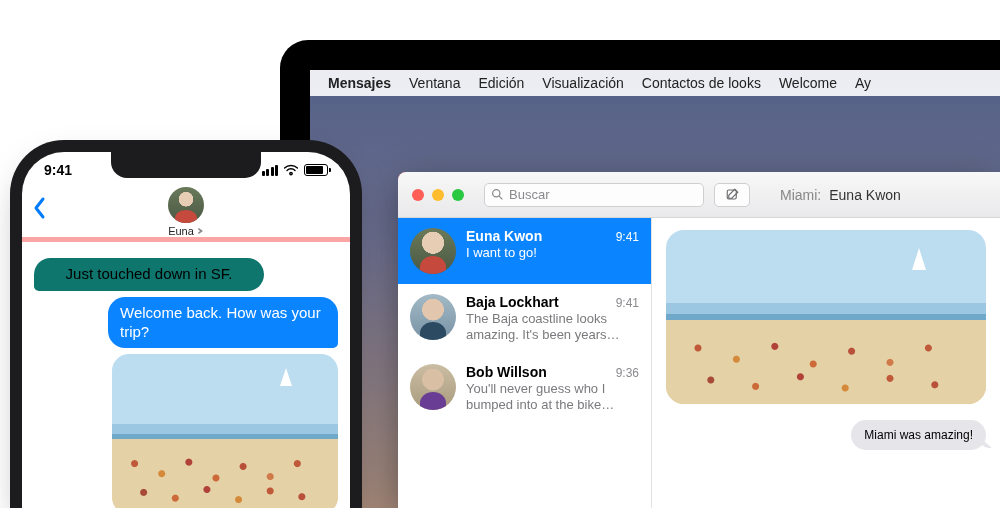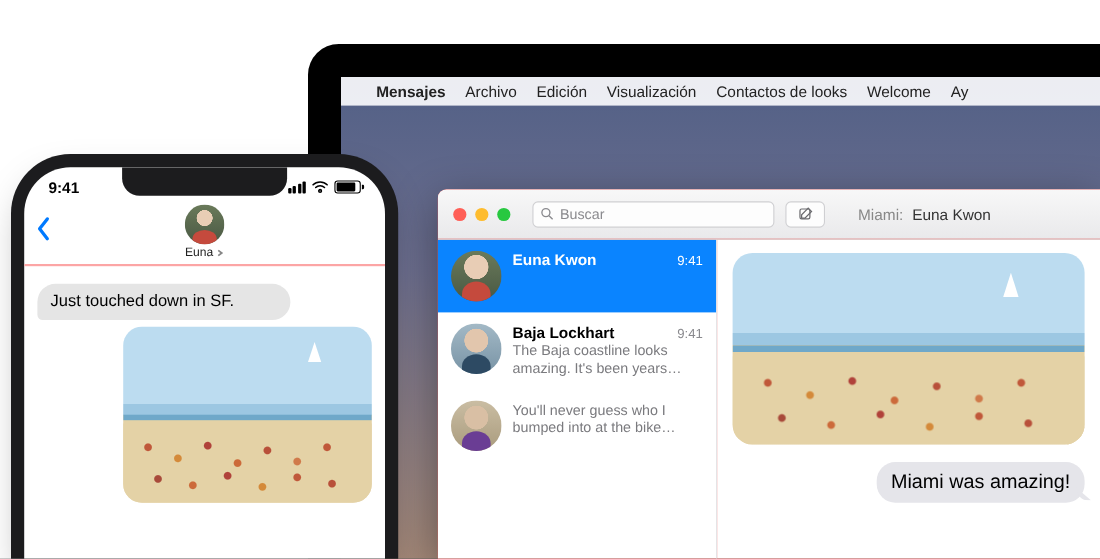--- a/index.html
+++ b/index.html
@@ -2,21 +2,21 @@
 <html><head>
 <meta charset="utf-8">
 <style>
   * { box-sizing: border-box; margin: 0; padding: 0; font-family: -apple-system, "Helvetica Neue", Arial, sans-serif; }
   body { width: 1000px; height: 508px; overflow: hidden; background: #fff; position: relative; }
 
   
   .mac-region { position: absolute; left: 280px; top: 0; right: 0; bottom: 0; }
   .monitor-bezel { position: absolute; left: 0; top: 40px; right: 0; bottom: 0; background: #000; border-top-left-radius: 28px; padding: 28px 0 0 30px; }
   .mac-desktop { position: absolute; left: 30px; top: 70px; right: 0; bottom: 0; background: linear-gradient(180deg,#526086 0%, #6d6f8f 40%, #a68a7a 100%); }
-  .menu-bar { position: absolute; left: 30px; top: 70px; right: 0; height: 26px; background: rgba(250,250,252,0.92); display: flex; align-items: center; font-size: 14px; color: #222; padding-left: 14px; gap: 18px; }
+  .menu-bar { position: absolute; left: 30px; top: 70px; right: 0; height: 26px; background: rgba(250,250,252,0.92); display: flex; align-items: center; font-size: 14px; color: #222; gap: 18px; }
   .menu-bar .apple { font-size: 15px; }
   .menu-bar .app-name { font-weight: 600; }
   .menu-item { white-space: nowrap; }
 
   .mac-window { position: absolute; left: 118px; top: 126px; right: 0; bottom: 0; background: #ef4444; border-radius: 8px 0 0 0; box-shadow: 0 12px 40px rgba(0,0,0,0.4); overflow: hidden; display: flex; flex-direction: column; margin-top: 46px; }
   .mac-titlebar { background: linear-gradient(#f8f8f8,#e9e9eb); height: 46px; display: flex; align-items: center; border-bottom: 1px solid #d6d6d8; }
   .traffic { display: flex; gap: 8px; padding: 0 14px; }
   .tl { width: 12px; height: 12px; border-radius: 50%; }
   .tl.r { background:#ff5f57; } .tl.y{background:#febc2e;} .tl.g{background:#28c840;}
   .search-box { flex: 0 0 220px; margin-left: 6px; height: 24px; background: #fdfdfd; border:1px solid #cfcfd2; border-radius:5px; display:flex; align-items:center; padding:0 6px; color:#8a8a8e; font-size:13px; gap:5px;}
@@ -58,66 +58,66 @@
     radial-gradient(circle at 70% 48%,#d07a4a 0 3px,transparent 4px),
     radial-gradient(circle at 82% 30%,#c0583a 0 3px,transparent 4px),
     radial-gradient(circle at 14% 70%,#a84a3a 0 3px,transparent 4px),
     radial-gradient(circle at 28% 78%,#cc6a3a 0 3px,transparent 4px),
     radial-gradient(circle at 42% 66%,#b0423a 0 3px,transparent 4px),
     radial-gradient(circle at 56% 80%,#d48a3a 0 3px,transparent 4px),
     radial-gradient(circle at 70% 68%,#c0583a 0 3px,transparent 4px),
     radial-gradient(circle at 84% 76%,#b8503a 0 3px,transparent 4px),
     #e4d2a6;}
   .photo-tail{position:absolute; right:-2px; bottom:-2px; width:18px;height:18px; background:#e4d2a6; border-bottom-right-radius:18px;}
-  .mac-bubble { margin-top:16px; margin-left:auto; width:max-content; max-width:260px; background:#e5e5ea; color:#000; font-size:18px; padding:8px 13px; border-radius:17px; position:relative;}
+  .mac-bubble { margin-top:16px; margin-left:auto; width:max-content; max-width:260px; background:#e5e5ea; color:#000; font-size:12px; padding:8px 13px; border-radius:17px; position:relative;}
   .mac-bubble::after{content:"";position:absolute;right:-6px;bottom:2px;width:14px;height:12px;background:#e5e5ea;border-bottom-left-radius:12px;clip-path:polygon(0 0,100% 100%,0 100%);}
 
   
   .iphone { position:absolute; left:22px; top:152px; width:328px; height:356px; background:#fff; border-radius:42px 42px 0 0; box-shadow:0 0 0 12px #1c1c1e, 0 14px 36px rgba(0,0,0,0.35); overflow:hidden;}
   .notch { position:absolute; top:0; left:50%; transform:translateX(-50%); width:150px; height:26px; background:#1c1c1e; border-radius:0 0 16px 16px; z-index:5;}
   .status { position:absolute; top:8px; left:0; right:0; height:20px; display:flex; justify-content:space-between; align-items:center; padding:0 22px; font-size:14px; font-weight:600; z-index:4;}
   .status .right{display:flex;gap:5px;align-items:center;}
   .bars{display:flex;gap:1.5px;align-items:flex-end;}
   .bars span{width:3px;background:#000;border-radius:1px;}
   .bars span:nth-child(1){height:5px;} .bars span:nth-child(2){height:7px;} .bars span:nth-child(3){height:9px;} .bars span:nth-child(4){height:11px;}
   .wifi{width:16px;height:12px;}
   .batt{width:24px;height:12px;border:1.5px solid #000;border-radius:3px;position:relative;}
   .batt::after{content:"";position:absolute;right:-4px;top:3px;width:2px;height:4px;background:#000;border-radius:0 1px 1px 0;}
   .batt .fill{position:absolute;left:1px;top:1px;bottom:1px;right:4px;background:#000;border-radius:1px;}
 
-  .ph-header{position:absolute;top:34px;left:0;right:0;height:56px;border-bottom:2px solid #fca5a5;display:flex;align-items:flex-start;justify-content:center;}
+  .ph-header{position:absolute;top:34px;left:0;right:0;height:56px;border-bottom:5px solid #fca5a5;display:flex;align-items:flex-end;justify-content:center;}
   .ph-back{position:absolute;left:10px;top:10px;width:20px;height:28px;}
   .ph-back svg{width:14px;height:24px;stroke:#007aff;fill:none;stroke-width:3;stroke-linecap:round;stroke-linejoin:round;}
   .ph-contact{display:flex;flex-direction:column;align-items:center;gap:2px;}
   .ph-avatar{width:36px;height:36px;border-radius:50%;background:radial-gradient(circle at 50% 34%, #e8cdb5 0 24%, transparent 25%), linear-gradient(#6a7a5a,#495843);position:relative;overflow:hidden;}
   .ph-avatar::after{content:"";position:absolute;left:7px;right:7px;bottom:-3px;height:16px;border-radius:50% 50% 0 0;background:#c54a3d;}
   .ph-name{font-size:11px;color:#222;display:flex;align-items:center;gap:2px;}
   .ph-name svg{width:8px;height:8px;stroke:#888;fill:none;stroke-width:2;}
 
   .ph-thread{position:absolute;top:96px;left:0;right:0;bottom:0;padding:10px 12px;}
   .bubble{max-width:230px;padding:7px 12px;border-radius:17px;font-size:15px;line-height:1.25;margin-bottom:6px;position:relative;}
-  .bubble.in{background:#e5e5e5;color:#000;border-bottom-left-radius:5px;}
+  .bubble.in{background:#0f766e;color:#000;border-bottom-left-radius:5px;text-align:center;}
   .bubble.out{background:#0b84ff;color:#fff;margin-left:auto;border-bottom-right-radius:5px;}
   .ph-photo{width:226px;height:160px;border-radius:17px;margin-left:auto;background:linear-gradient(180deg,#bcdcf0 0 44%, #9cc7e2 44% 50%, #e4d2a6 50% 100%);position:relative;overflow:hidden;}
   .ph-photo::before{content:"";position:absolute;left:0;right:0;top:50%;height:5px;background:#6fa8c9;}
   .ph-photo .sail{position:absolute;top:14px;right:46px;width:0;height:0;border-left:6px solid transparent;border-right:6px solid transparent;border-bottom:18px solid #fff;}
   .ph-photo .crowd{top:55%;}
 
 </style>
 </head>
 <body>
 
 <div class="mac-region">
   <div class="monitor-bezel"></div>
   <div class="mac-desktop"></div>
 
   <div class="menu-bar">
     <span class="apple"></span>
     <span class="app-name menu-item">Mensajes</span>
-    <span class="menu-item">Archivo</span>
+    <span class="menu-item">Ventana</span>
     <span class="menu-item">Edición</span>
     <span class="menu-item">Visualización</span>
     <span class="menu-item">Contactos de looks</span>
     <span class="menu-item">Welcome</span>
     <span class="menu-item">Ay</span>
   </div>
 
   <div class="mac-window">
     <div class="mac-titlebar">
       <div class="traffic">
@@ -146,35 +146,40 @@
 
     <div class="mac-body">
       <div class="sidebar">
         <div class="chat-row active">
           <div class="chat-avatar a1"></div>
           <div class="chat-txt">
             <div class="chat-top">
               <span class="chat-name">Euna Kwon</span>
               <span class="chat-time">9:41</span>
             </div>
+            <div class="chat-preview">I want to go!</div>
           </div>
         </div>
         <div class="chat-row">
           <div class="chat-avatar a2"></div>
           <div class="chat-txt">
             <div class="chat-top">
               <span class="chat-name">Baja Lockhart</span>
               <span class="chat-time">9:41</span>
             </div>
             <div class="chat-preview">The Baja coastline looks amazing. It's been years since…</div>
           </div>
         </div>
         <div class="chat-row">
           <div class="chat-avatar a3"></div>
           <div class="chat-txt">
+            <div class="chat-top">
+              <span class="chat-name">Bob Willson</span>
+              <span class="chat-time">9:36</span>
+            </div>
             <div class="chat-preview">You'll never guess who I bumped into at the bike shop…</div>
           </div>
         </div>
       </div>
 
       <div class="convo-pane">
         <div class="mac-photo">
           <div class="sail"></div>
           <div class="crowd"></div>
           <div class="photo-tail"></div>
@@ -217,18 +222,19 @@
         <span>Euna</span>
         <svg viewBox="0 0 10 10">
             <polyline points="3,2 7,5 3,8"></polyline>
           </svg>
       </div>
     </div>
   </div>
 
   <div class="ph-thread">
     <div class="bubble in">Just touched down in SF.</div>
+    <div class="bubble out">Welcome back. How was your trip?</div>
     <div class="ph-photo">
       <div class="sail"></div>
       <div class="crowd"></div>
     </div>
   </div>
 </div>
 
 </body></html>

